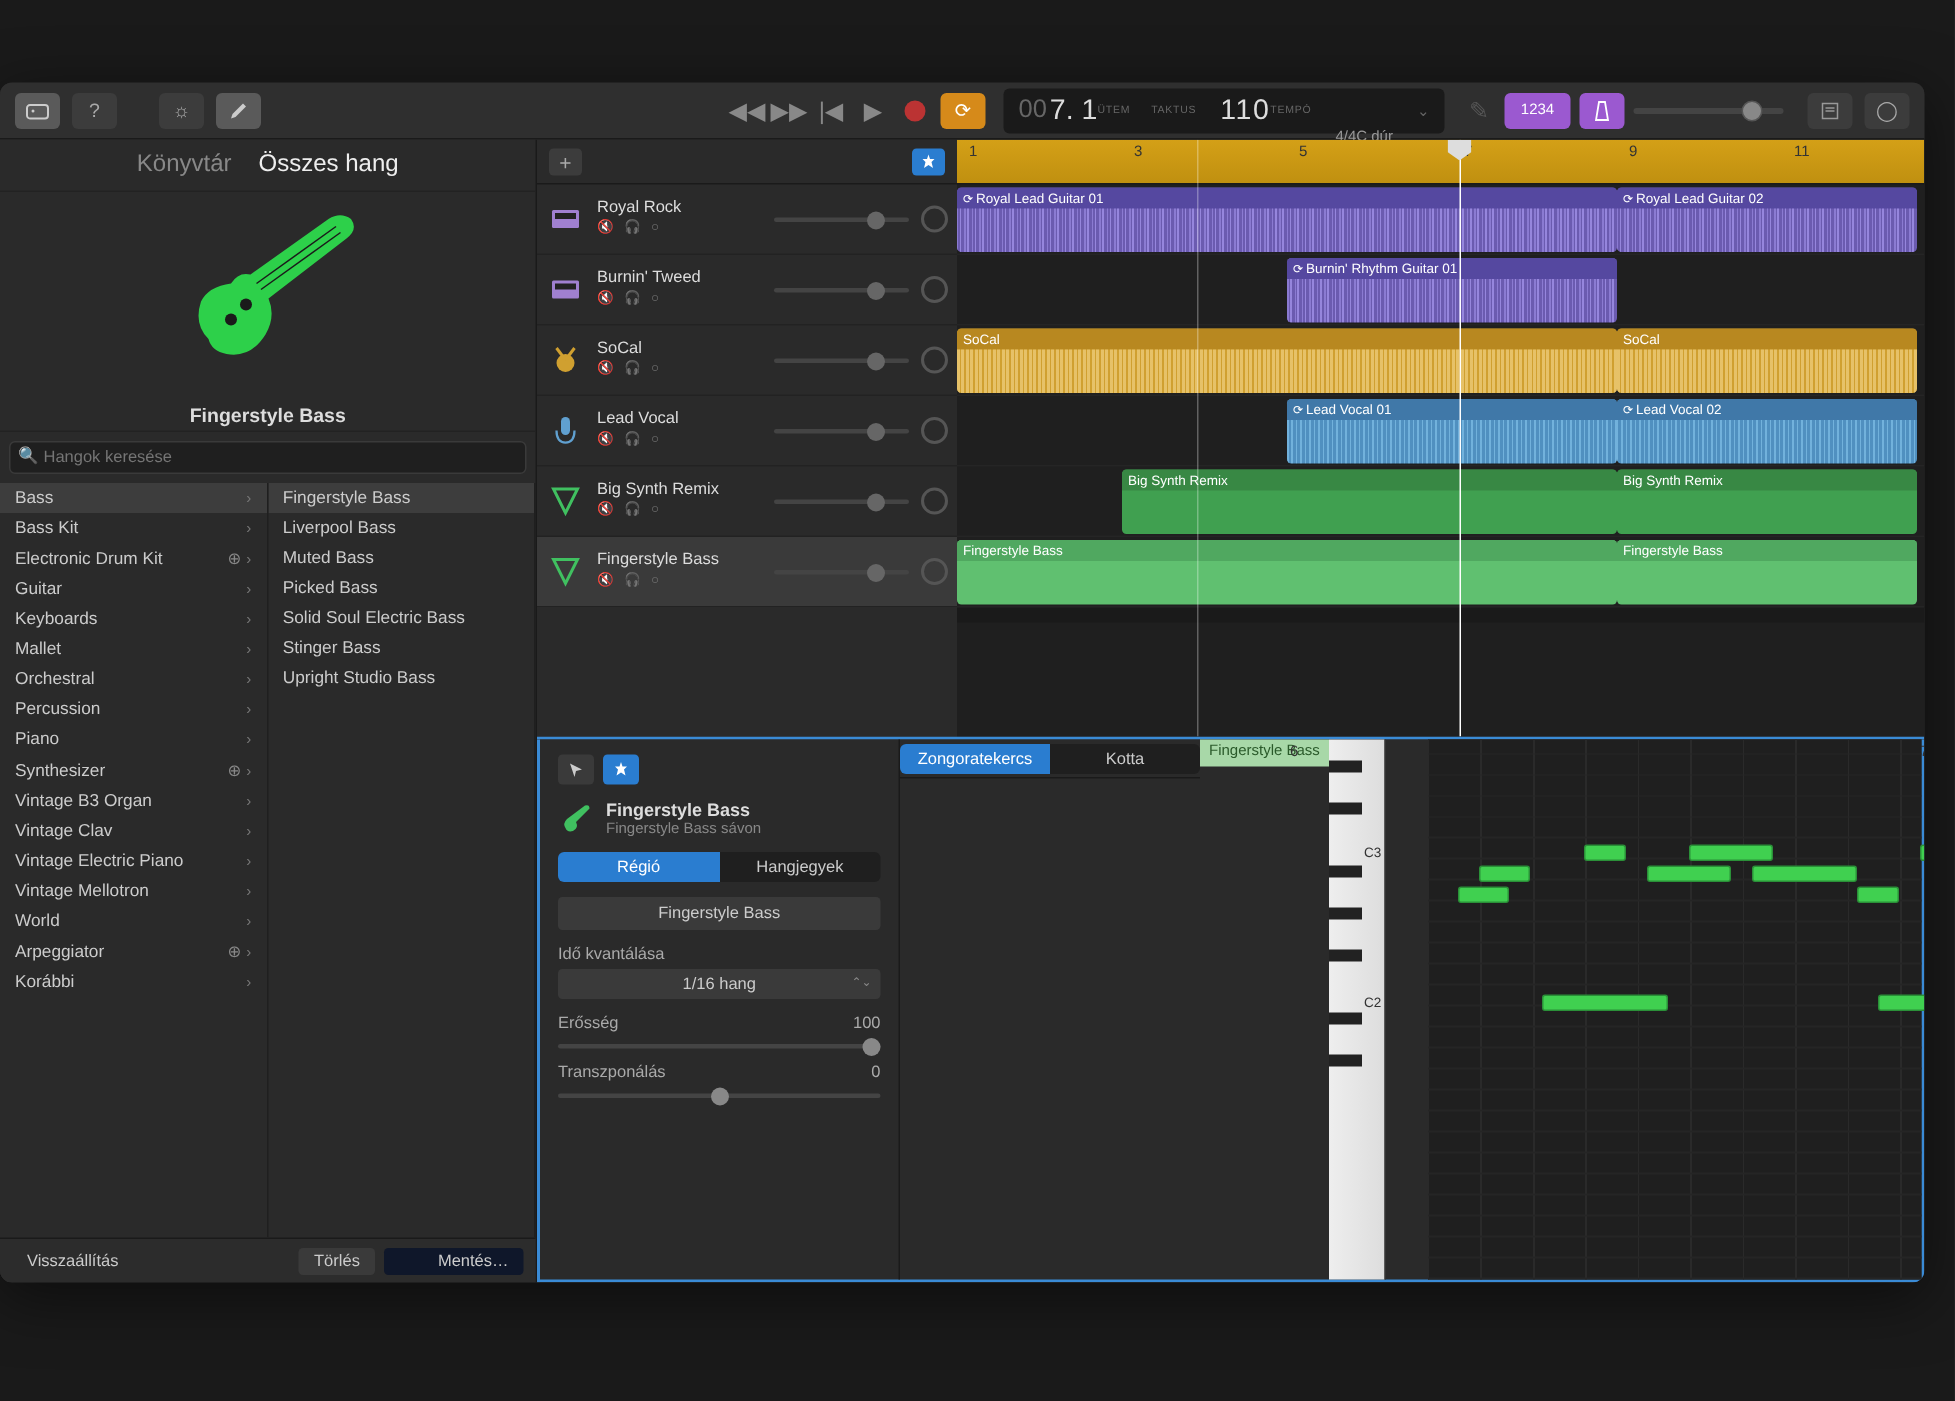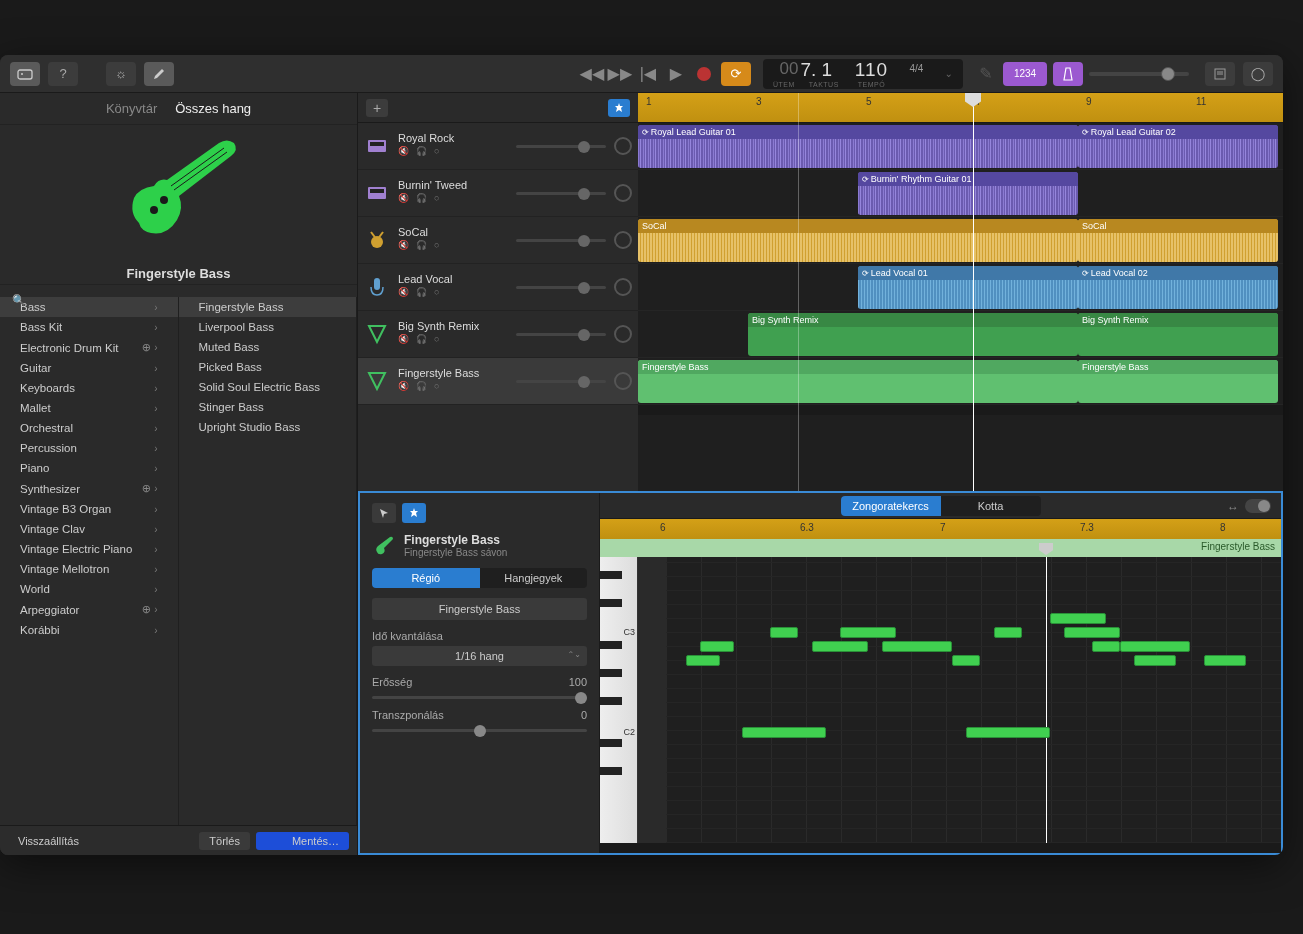--- a/index.html
+++ b/index.html
@@ -12,50 +12,50 @@
 .title { flex:1; text-align:center; color:#ccc; font-size:12px; font-weight:600;}
 .toolbar { height:38px; background:#2f2f2f; display:flex; align-items:center; padding:0 10px; gap:8px; border-bottom:1px solid #1a1a1a;}
 .tbtn { width:30px; height:24px; background:#3c3c3c; border-radius:4px; display:flex; align-items:center; justify-content:center; color:#aaa; font-size:13px; cursor:pointer;}
 .tbtn.on { background:#5a5a5a; }
 .tbtn.orange{ background:#d68a1a; color:#fff;}
 .tbtn.purple{ background:#9b59d0; color:#fff;}
 .transport { display:flex; gap:6px; margin-left:auto; align-items:center;}
 .ticon { width:22px; height:22px; color:#888; display:flex; align-items:center; justify-content:center; cursor:pointer;}
 .rec { width:14px; height:14px; border-radius:50%; background:#b33; }
 .lcd { display:flex; background:#1a1a1a; border-radius:4px; height:30px; align-items:center; padding:0 10px; gap:16px; margin:0 6px;}
-.lcd-seg { display:flex; flex-direction:column; align-items:center; color:#999;}
+.lcd-seg { display:flex; align-items:center; color:#999;}
 .lcd-big { font-size:19px; font-weight:200; letter-spacing:1px; color:#ddd;}
 .lcd-lbl { font-size:7px; text-transform:uppercase; letter-spacing:.5px; color:#666;}
 .lcd-split { display:flex; gap:2px;}
 .lcd-split .a{font-size:17px;color:#666;font-weight:200;} .lcd-split .b{font-size:19px;color:#ddd;font-weight:200;}
 .lcd-sig{font-size:10px;color:#999;line-height:11px;margin-top:36px;}
 .vol-slider { width:100px; height:4px; background:#444; border-radius:2px; position:relative; margin-left:auto;}
 .vol-knob { position:absolute; width:14px; height:14px; background:#888; border-radius:50%; top:-5px; left:72px; border:1px solid #555;}
 .toolbar-right{display:flex;gap:8px;margin-left:10px;align-items:center;}
 .body { flex:1; display:flex; overflow:hidden;}
 
 .library { width:358px; background:#2a2a2a; display:flex; flex-direction:column; border-right:1px solid #1a1a1a;}
 .lib-tabs{ display:flex; justify-content:center; gap:18px; padding:8px 0; border-bottom:1px solid #222;}
-.lib-tab { color:#888; font-size:13px;} .lib-tab.active{color:#eee;}
+.lib-tab { color:#888; font-size:16px;} .lib-tab.active{color:#eee;}
 .lib-preview{height:160px;display:flex;flex-direction:column;align-items:center;justify-content:center;border-bottom:1px solid #222;}
 .bass-icon{color:#2dd04a;}
 .lib-preview-label{color:#ddd;font-size:13px;font-weight:600;margin-top:8px;}
 .search-box{padding:6px;}
 .search-input{width:100%;height:22px;background:#1f1f1f;border:1px solid #3a3a3a;border-radius:4px;color:#888;font-size:11px;padding:0 22px;}
 .search-wrap{position:relative;}
 .search-ico{position:absolute;left:12px;top:9px;color:#666;font-size:11px;}
 .lib-lists{flex:1;display:flex;overflow:hidden;}
 .lib-col{flex:1;overflow-y:auto;border-right:1px solid #1f1f1f;}
-.lib-row{display:flex;align-items:center;justify-content:space-between;padding:4px 20px;font-size:11.5px;color:#ccc;cursor:pointer;}
+.lib-row{display:flex;align-items:center;justify-content:space-between;padding:4px 10px;font-size:11.5px;color:#ccc;cursor:pointer;}
 .lib-row.sel{background:#3d3d3d;}
 .lib-row .chev{color:#777;font-size:10px;}
 .lib-row .dl{color:#888;font-size:11px;}
 .lib-footer{height:30px;display:flex;align-items:center;padding:0 8px;gap:6px;border-top:1px solid #1a1a1a;background:#2c2c2c;}
 .lib-foot-btn{font-size:11px;color:#ccc;padding:3px 10px;background:#3a3a3a;border-radius:3px;cursor:pointer;}
-.lib-foot-btn.primary{background:#1d4ed8;padding-left:36px;}
+.lib-foot-btn.primary{background:#0f172a;padding-left:36px;}
 
 .main{flex:1;display:flex;flex-direction:column;overflow:hidden;}
 .tracks-area{display:flex;height:400px;border-bottom:2px solid #3a8bd6;}
 .track-headers{width:280px;background:#2a2a2a;display:flex;flex-direction:column;}
 .th-top{height:30px;display:flex;align-items:center;justify-content:space-between;padding:0 8px;border-bottom:1px solid #1a1a1a;}
 .add-btn{width:22px;height:18px;background:#3c3c3c;border-radius:3px;color:#aaa;display:flex;align-items:center;justify-content:center;font-size:14px;cursor:pointer;}
 .drummer-btn{width:22px;height:18px;background:#2a7dd0;border-radius:3px;color:#fff;display:flex;align-items:center;justify-content:center;cursor:pointer;}
 .track-head{height:47px;display:flex;align-items:center;padding:0 6px;gap:8px;border-bottom:1px solid #222;}
 .track-head.sel{background:#3a3a3a;}
 .track-icon{width:26px;height:26px;display:flex;align-items:center;justify-content:center;color:#999;}
@@ -107,21 +107,21 @@
 .seg.active{background:#2a7dd0;color:#fff;}
 .ed-field{display:flex;flex-direction:column;gap:4px;}
 .ed-input{background:#3a3a3a;border:none;border-radius:3px;padding:5px 8px;color:#ccc;font-size:11px;text-align:center;}
 .ed-label{font-size:11px;color:#aaa;}
 .ed-select{background:#3a3a3a;border-radius:3px;padding:4px 8px;color:#ccc;font-size:11px;text-align:center;position:relative;}
 .ed-select::after{content:'⌃⌄';position:absolute;right:6px;font-size:8px;color:#888;}
 .ed-row{display:flex;justify-content:space-between;align-items:center;font-size:11px;color:#aaa;}
 .ed-slider{height:3px;background:#444;border-radius:2px;position:relative;margin-top:4px;}
 .ed-slider-knob{position:absolute;width:12px;height:12px;background:#888;border-radius:50%;top:-4px;}
 
-.piano-roll{flex:1;display:flex;flex-direction:column;position:relative;}
+.piano-roll{flex:1;display:flex;flex-direction:row;position:relative;}
 .pr-tabs{height:26px;display:flex;align-items:center;justify-content:center;gap:0;border-bottom:1px solid #1a1a1a;}
 .pr-tabs .seg-ctrl{width:200px;}
 .pr-tabs-right{position:absolute;right:10px;display:flex;gap:6px;align-items:center;}
 .pr-ruler{height:20px;background:linear-gradient(#d4a017,#c09010);position:relative;}
 .pr-ruler-num{position:absolute;top:3px;font-size:10px;color:#333;}
 .pr-subtitle{height:18px;background:#a8d8a8;font-size:10px;color:#2a5a2a;padding:2px 6px;text-align:right;}
 .pr-body{flex:1;display:flex;position:relative;gap:28px;}
 .pr-keys{width:38px;background:linear-gradient(90deg,#eee,#ddd);position:relative;border-right:1px solid #333;}
 .pr-key-label{position:absolute;right:2px;font-size:9px;color:#333;}
 .pr-grid{flex:1;background:#1f1f1f;position:relative;background-image:repeating-linear-gradient(0deg,#252525 0 1px,transparent 1px 14px),repeating-linear-gradient(90deg,#2a2a2a 0 1px,transparent 1px 35px);}
@@ -221,20 +221,21 @@
           <path d="M30 95 Q20 85 25 70 Q30 60 45 58 Q50 50 58 52 L110 15 Q118 10 125 15 Q130 22 122 28 L70 68 Q75 80 68 92 Q58 108 42 105 Q32 103 30 95 Z" fill="#2dd04a"></path>
           <circle cx="45" cy="82" r="4" fill="#1a1a1a"></circle>
           <circle cx="55" cy="72" r="4" fill="#1a1a1a"></circle>
           <line x1="62" y1="58" x2="115" y2="20" stroke="#1a1a1a" stroke-width="1"></line>
           <line x1="65" y1="62" x2="118" y2="24" stroke="#1a1a1a" stroke-width="1"></line>
         </svg>
         <div class="lib-preview-label">Fingerstyle Bass</div>
       </div>
       <div class="search-box search-wrap">
         <span class="search-ico">🔍</span>
+        <input class="search-input" placeholder="Hangok keresése" style="">
       </div>
       <div class="lib-lists">
         <div class="lib-col" id="lib-cats">
             <div class="lib-row sel">
               <span>Bass</span>
               <span><span class="chev">›</span></span>
             </div>
             <div class="lib-row">
               <span>Bass Kit</span>
               <span><span class="chev">›</span></span>

